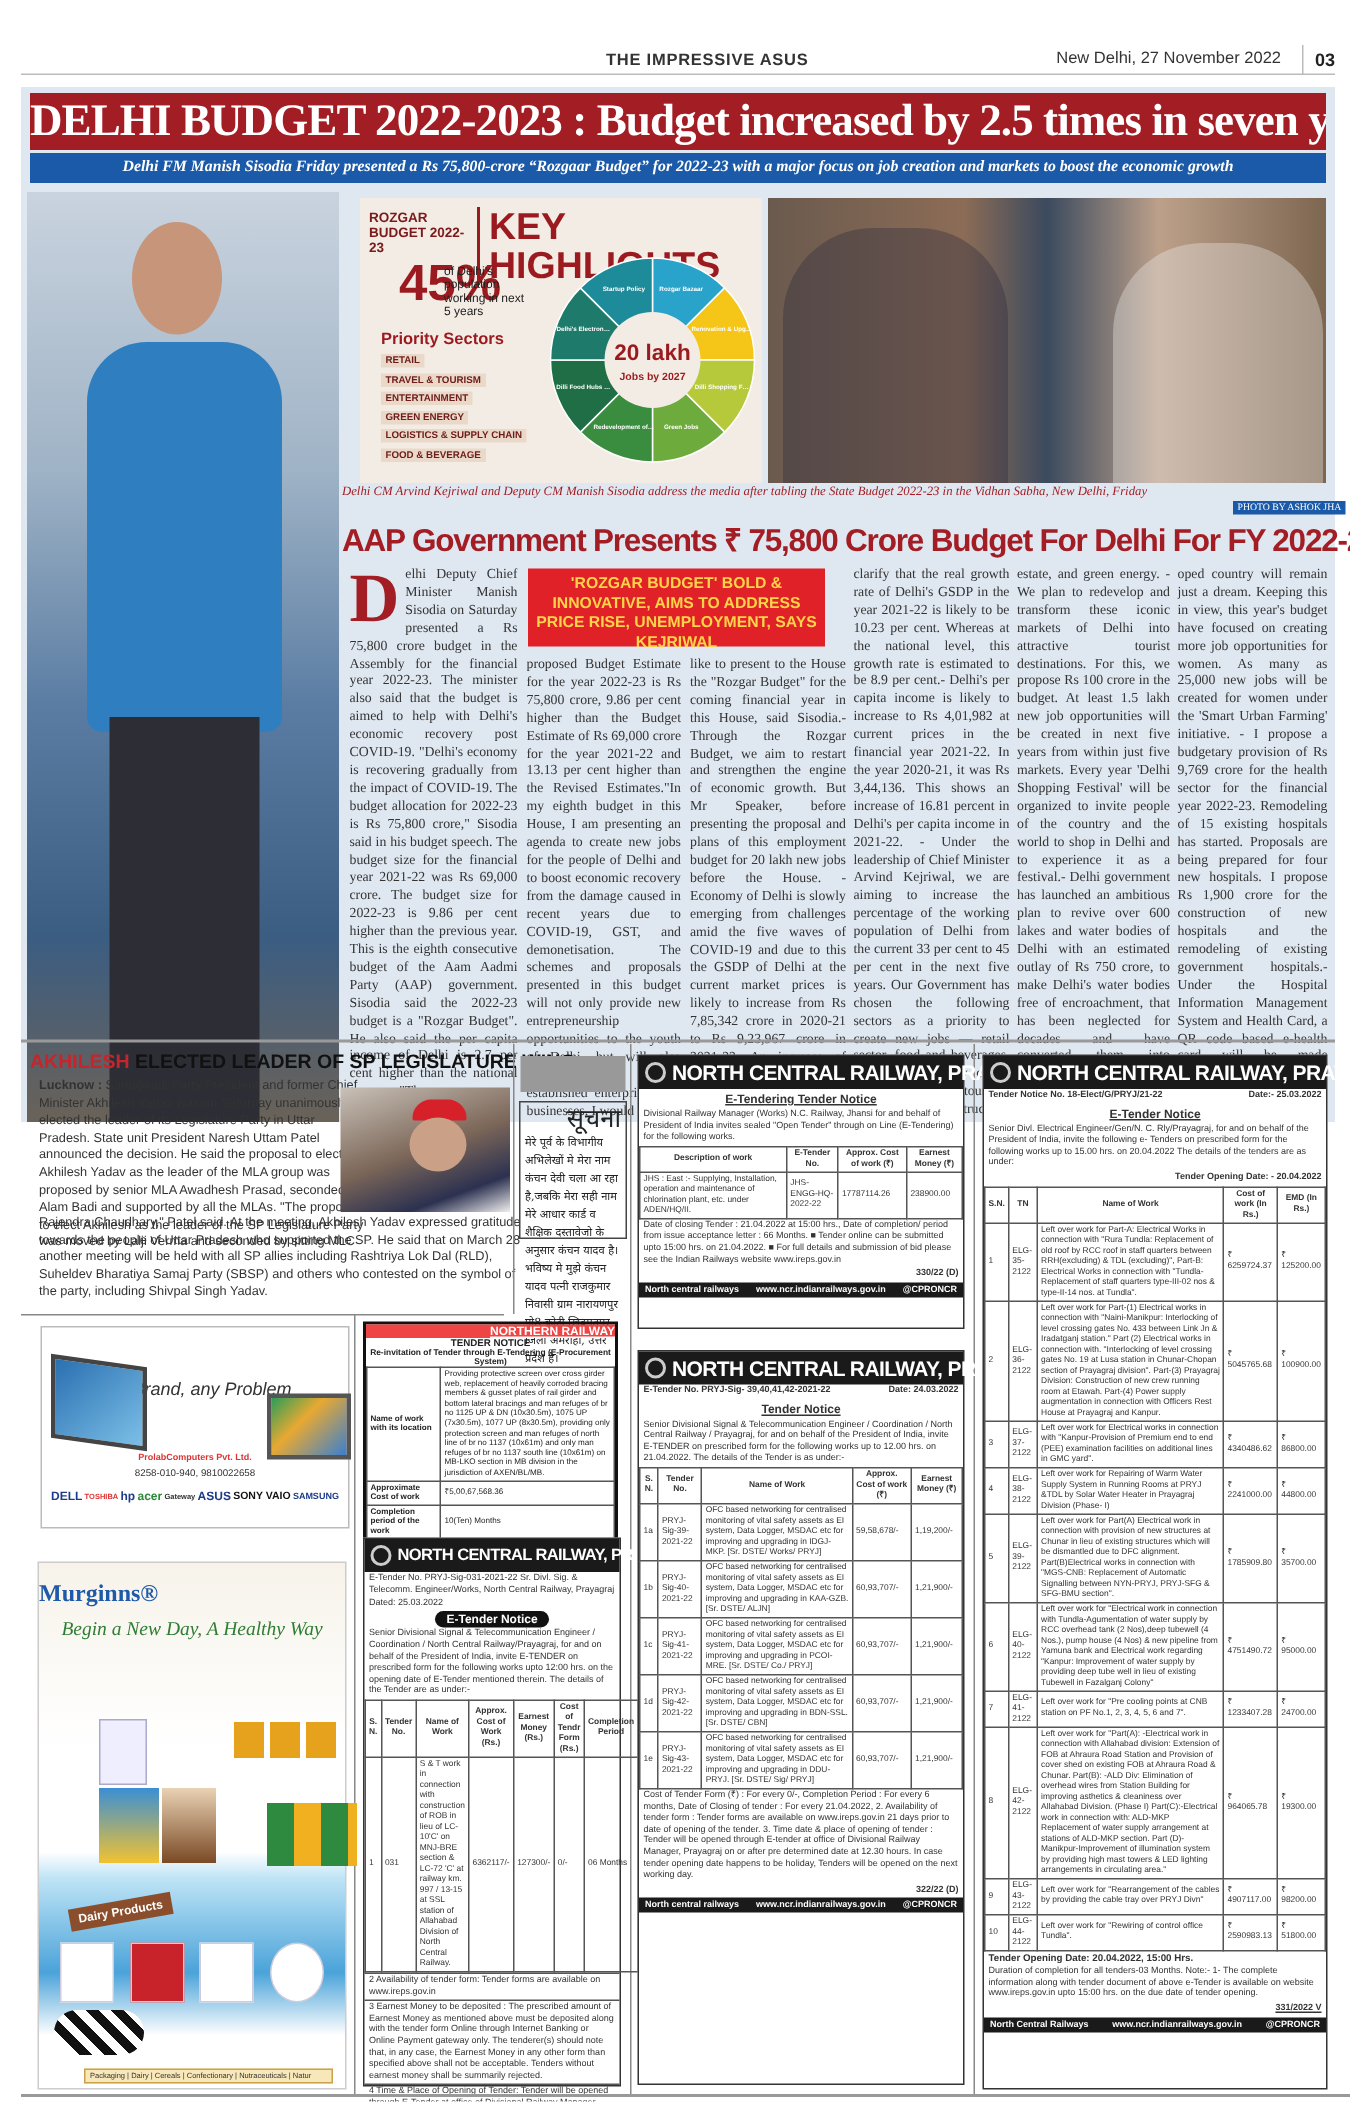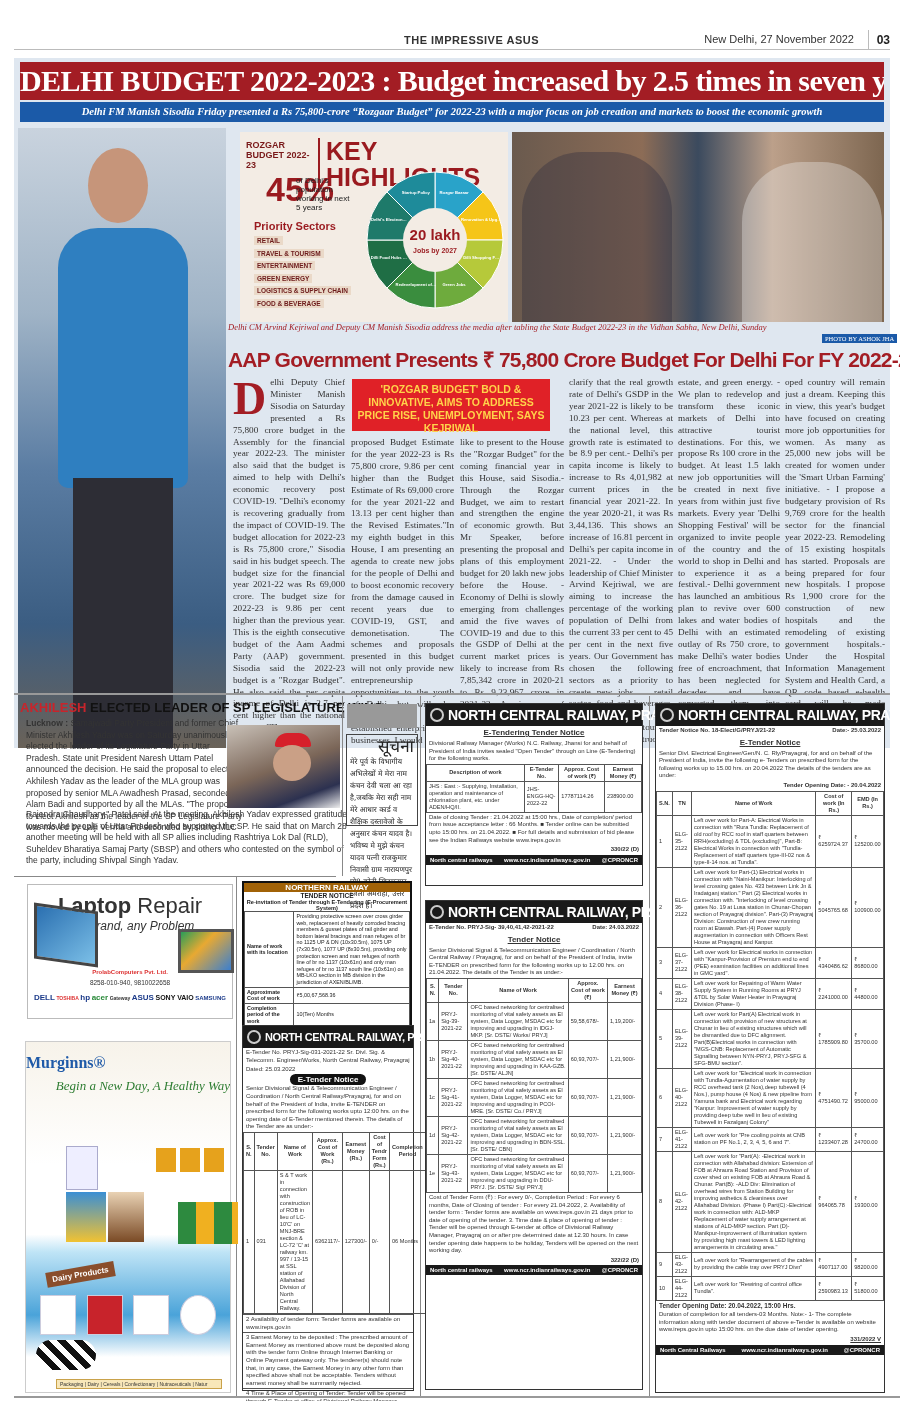--- a/index.html
+++ b/index.html
@@ -50,42 +50,42 @@
 .laptop .t{position:absolute;top:8px;width:100%;text-align:center;font:22px "Liberation Sans",sans-serif;color:#333}
 .laptop .t b{font-weight:bold}
 .laptop .s{position:absolute;top:34px;width:100%;text-align:center;font:italic 12px "Liberation Sans",sans-serif;color:#333}
 .laptop .lp1{position:absolute;left:6px;top:22px;width:64px;height:56px;background:linear-gradient(135deg,#2a6fb0,#7cc0e8);transform:skewY(8deg);border:3px solid #444}
 .laptop .lp2{position:absolute;left:150px;top:44px;width:56px;height:44px;background:linear-gradient(135deg,#2a9d58,#e8a932 40%,#3a7fd0);border:3px solid #555}
 .laptop .co{position:absolute;top:84px;width:100%;text-align:center;font:bold 6px "Liberation Sans",sans-serif;color:#d33}
 .laptop .ph{position:absolute;top:94px;width:100%;text-align:center;font:6.5px "Liberation Sans",sans-serif;color:#333}
 .laptop .brands{position:absolute;top:108px;left:6px;right:6px;display:flex;justify-content:space-between;font:bold 8px "Liberation Sans",sans-serif;color:#1c3b8a;align-items:center}
 .murg{position:absolute;left:25px;top:1041px;width:206px;height:352px;border:1px solid #ccc;background:linear-gradient(180deg,#f7f3ea 0%,#fff 35%,#fff 55%,#bfe4f6 60%,#4aa3d9 78%,#fff 90%)}
 .murg .t{position:absolute;top:12px;width:100%;font:bold 16px "Liberation Serif",serif;color:#1f5aa8}
-.murg .s{position:absolute;top:36px;width:100%;text-align:right;font:italic 13px "Liberation Serif",serif;color:#2e7d32}
+.murg .s{position:absolute;top:36px;width:100%;text-align:center;font:italic 13px "Liberation Serif",serif;color:#2e7d32}
 .murg .box1{position:absolute;left:40px;top:104px;width:32px;height:44px;background:#eef;border:1px solid #aac}
 .murg .box2{position:absolute;left:40px;top:150px;width:40px;height:50px;background:linear-gradient(#3a8fd4,#f1c232)}
 .murg .box3{position:absolute;left:82px;top:150px;width:36px;height:50px;background:linear-gradient(#e9d2b4,#7a4a25)}
 .murg .bars{position:absolute;left:130px;top:106px;width:70px;height:24px;background:repeating-linear-gradient(90deg,#e6a21c 0 20px,#fff 20px 24px)}
 .murg .tea{position:absolute;left:152px;top:160px;width:60px;height:42px;background:repeating-linear-gradient(90deg,#2d8a3f 0 18px,#f0b020 18px 36px)}
 .murg .dp{position:absolute;left:20px;top:225px;background:#8a4e2c;color:#fff;font:bold 8px "Liberation Sans",sans-serif;padding:3px 6px;transform:rotate(-10deg)}
 .murg .dairy{position:absolute;top:253px;left:14px;right:14px;display:flex;justify-content:space-between}
 .murg .dairy div{width:36px;height:40px;background:#fff;border:1px solid #ccd}
 .murg .cow{position:absolute;left:10px;top:298px;width:60px;height:30px;background:repeating-linear-gradient(45deg,#111 0 6px,#fff 6px 12px);border-radius:20px}
 .murg .foot{position:absolute;bottom:3px;left:30px;right:8px;font:5px "Liberation Sans",sans-serif;color:#333;border:1px solid #c9a24b;background:#f8e7b9;padding:1px 3px}
 .tender{position:absolute;border:1px solid #333;background:#fff;font:6px/7.6px "Liberation Sans",sans-serif;color:#333}
 .tender .hd{background:#1a1a1a;color:#fff;font:bold 14px "Liberation Sans",sans-serif;line-height:22px;padding-left:22px;position:relative;letter-spacing:-.4px;white-space:nowrap}
 .tender .hd .logo{position:absolute;left:4px;top:4px;width:14px;height:14px;border-radius:50%;border:2px solid #ccc}
 .tender .ti{text-align:center;font:bold 8px "Liberation Sans",sans-serif;text-decoration:underline;margin:2px 0}
 .tender table{border-collapse:collapse;width:100%}
 .tender td,.tender th{border:1px solid #555;padding:1px 2px;font-size:5.6px;line-height:7px;vertical-align:middle}
 .tender th{font-weight:bold;text-align:center}
 .tender .foot{background:#1a1a1a;color:#fff;font:bold 6px "Liberation Sans",sans-serif;padding:2px 4px;display:flex;justify-content:space-between}
 .tender p{padding:1px 3px}
 .nr{position:absolute;left:242px;top:881px;width:170px;border:2px solid #111;font:5.6px/7px "Liberation Sans",sans-serif}
-.nr .hd{background:#a16207;color:#fff;text-align:center;font:bold 8px "Liberation Sans",sans-serif;}
+.nr .hd{background:#ef4444;color:#fff;text-align:right;font:bold 8px "Liberation Sans",sans-serif;text-decoration:underline}
 .nr .st{text-align:center;font:bold 6.5px "Liberation Sans",sans-serif}
 .nr table{border-collapse:collapse;width:100%}
 .nr td{border:1px solid #555;padding:1px 2px;font-size:5.4px;line-height:6.6px}
 .nr .smile{background:#111;color:#fff;text-align:center;font:bold 7px "Liberation Sans",sans-serif}
 .hr2{position:absolute;left:14px;top:1396px;width:886px;border-top:2px solid #999}
 </style>
 </head>
 <body>
 
 <div class="mast">
@@ -140,21 +140,21 @@
     <circle cx="70" cy="70" r="32" fill="#f3ece4"></circle>
     <text x="70" y="70" text-anchor="middle" font-family="Liberation Sans, sans-serif" font-weight="bold" font-size="15" fill="#9a1a1f">20 lakh</text>
     <text x="70" y="83" text-anchor="middle" font-family="Liberation Sans, sans-serif" font-weight="bold" font-size="7" fill="#9a1a1f">Jobs by 2027</text>
   </svg>
 </div>
 
 <div class="pressphoto">
     <div class="p1"></div>
     <div class="p2"></div>
   </div>
-<div class="caption">Delhi CM Arvind Kejriwal and Deputy CM Manish Sisodia address the media after tabling the State Budget 2022-23 in the Vidhan Sabha, New Delhi, Sunday</div>
+<div class="caption">Delhi CM Arvind Kejriwal and Deputy CM Manish Sisodia address the media after tabling the State Budget 2022-23 in the Vidhan Sabha, New Delhi, Friday</div>
 <div class="credit">PHOTO BY ASHOK JHA</div>
 <div class="h2">AAP Government Presents ₹ 75,800 Crore Budget For Delhi For FY 2022-23</div>
 
 <div class="col" style="left:233px;width:112px;height:370px">
   <span class="dropcap">D</span><span>elhi Deputy Chief Minister Manish Sisodia on Saturday presented a Rs 75,800 crore budget in the Assembly for the financial year 2022-23. The minister also said that the budget is aimed to help with Delhi's economic recovery post COVID-19. "Delhi's economy is recovering gradually from the impact of COVID-19. The budget allocation for 2022-23 is Rs 75,800 crore," Sisodia said in his budget speech. The budget size for the financial year 2021-22 was Rs 69,000 crore. The budget size for 2022-23 is 9.86 per cent higher than the previous year. This is the eighth consecutive budget of the Aam Aadmi Party (AAP) government. Sisodia said the 2022-23 budget is a "Rozgar Budget". He also said the per capita income of Delhi is 2.7 per cent higher than the national average. "The</span>
 </div>
 <div class="redbox">'ROZGAR BUDGET' BOLD &amp; INNOVATIVE, AIMS TO ADDRESS PRICE RISE, UNEMPLOYMENT, SAYS KEJRIWAL</div>
 <div class="col" style="left:351px;top:437px;width:103px;height:310px">proposed Budget Estimate for the year 2022-23 is Rs 75,800 crore, 9.86 per cent higher than the Budget Estimate of Rs 69,000 crore for the year 2021-22 and 13.13 per cent higher than the Revised Estimates."In my eighth budget in this House, I am presenting an agenda to create new jobs for the people of Delhi and to boost economic recovery from the damage caused in recent years due to COVID-19, GST, and demonetisation. The schemes and proposals presented in this budget will not only provide new entrepreneurship opportunities to the youth of Delhi, but will also benefit the already established enterprises and businesses. I would</div>
 <div class="col" style="left:460px;top:437px;width:104px;height:310px">like to present to the House the "Rozgar Budget" for the coming financial year in this House, said Sisodia.- Through the Rozgar Budget, we aim to restart and strengthen the engine of economic growth. But Mr Speaker, before presenting the proposal and plans of this employment budget for 20 lakh new jobs before the House. - Economy of Delhi is slowly emerging from challenges amid the five waves of COVID-19 and due to this the GSDP of Delhi at the current market prices is likely to increase from Rs 7,85,342 crore in 2020-21 to Rs 9,23,967 crore in 2021-22. An increase of 17.65 per cent. I would also like to</div>
 <div class="col" style="left:569px;width:104px;height:370px">clarify that the real growth rate of Delhi's GSDP in the year 2021-22 is likely to be 10.23 per cent. Whereas at the national level, this growth rate is estimated to be 8.9 per cent.- Delhi's per capita income is likely to increase to Rs 4,01,982 at current prices in the financial year 2021-22. In the year 2020-21, it was Rs 3,44,136. This shows an increase of 16.81 percent in Delhi's per capita income in 2021-22. - Under the leadership of Chief Minister Arvind Kejriwal, we are aiming to increase the percentage of the working population of Delhi from the current 33 per cent to 45 per cent in the next five years. Our Government has chosen the following sectors as a priority to create new jobs — retail sector, food and beverages, logistic and supply chain, travel and tourism, entertainment, construction, real</div>
@@ -179,21 +179,20 @@
 <div class="vsep" style="left:649px;top:696px;height:700px"></div>
 <div class="vsep" style="left:14px;top:876px;width:322px;height:0;border-left:none;border-top:1px solid #888"></div>
 
 <div class="gray"></div>
 <div class="suchna">
   <div class="t">सूचना</div>
   <div>मेरे पूर्व के विभागीय अभिलेखों मे मेरा नाम कंचन देवी चला आ रहा है,जबकि मेरा सही नाम मेरे आधार कार्ड व शैक्षिक दस्तावेजो के अनुसार कंचन यादव है। भविष्य मे मुझे कंचन यादव पत्नी राजकुमार निवासी ग्राम नारायणपुर पो8 कोटी खिदमतपुर, जिला अमरोहा, उत्तर प्रदेश है।</div>
 </div>
 
 <div class="laptop">
-  <div class="t"><b>Laptop</b><span> Repair</span></div>
   <div class="s">any Brand, any Problem</div>
   <div class="lp1"></div>
   <div class="lp2"></div>
   <div class="co">ProlabComputers Pvt. Ltd.</div>
   <div class="ph">8258-010-940, 9810022658</div>
   <div class="brands">
     <span>DELL</span>
     <span style="color:#d33;font-size:5px">TOSHIBA</span>
     <span>hp</span>
     <span style="color:#2a8a3a">acer</span>

